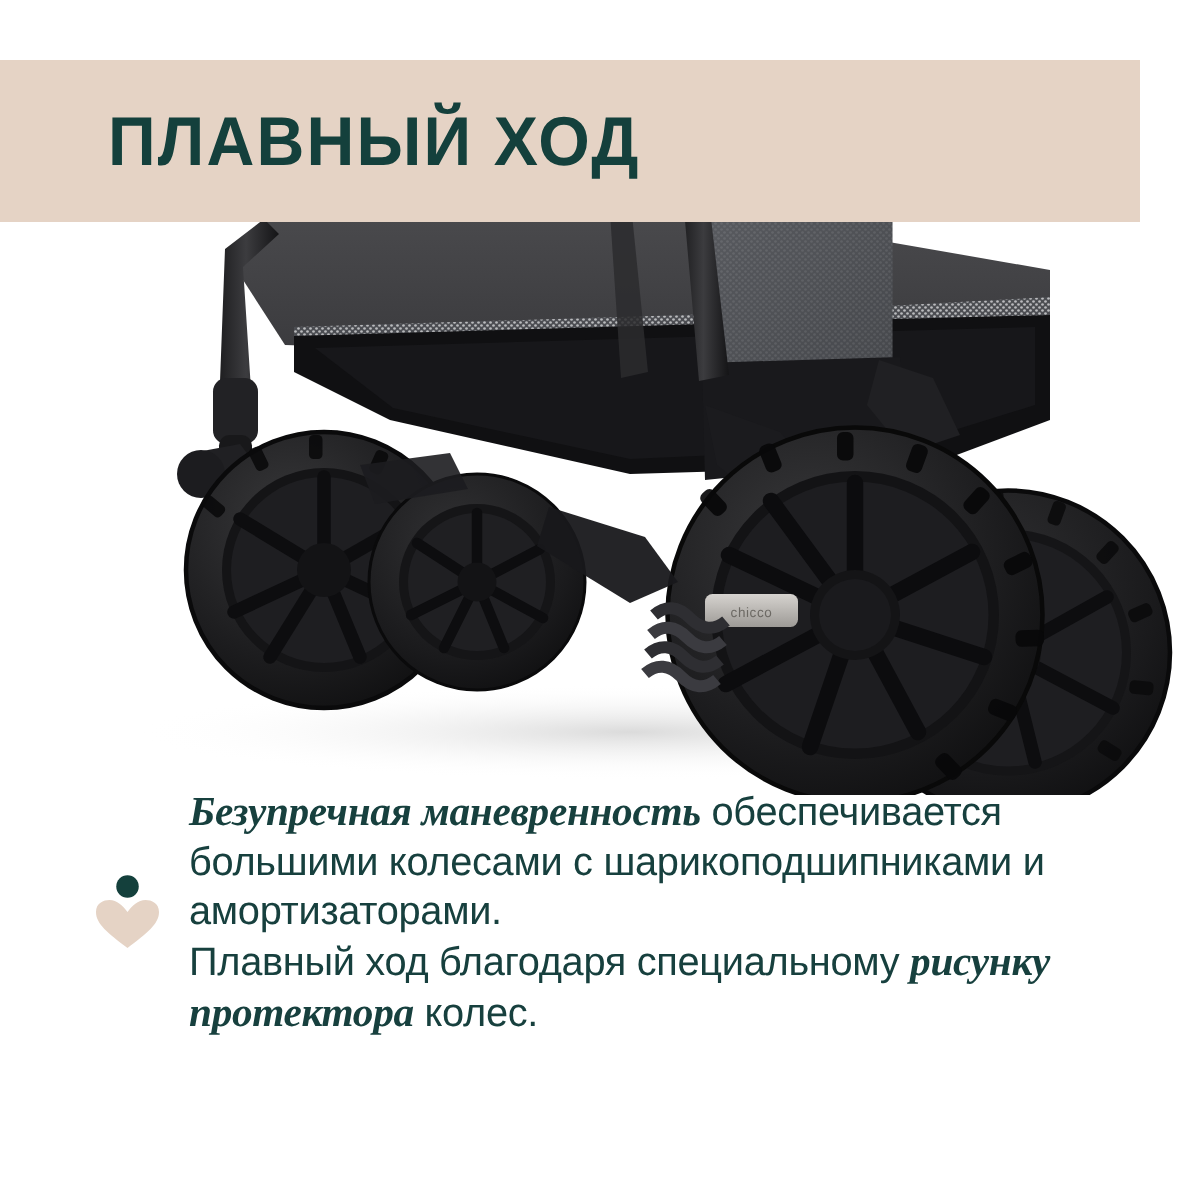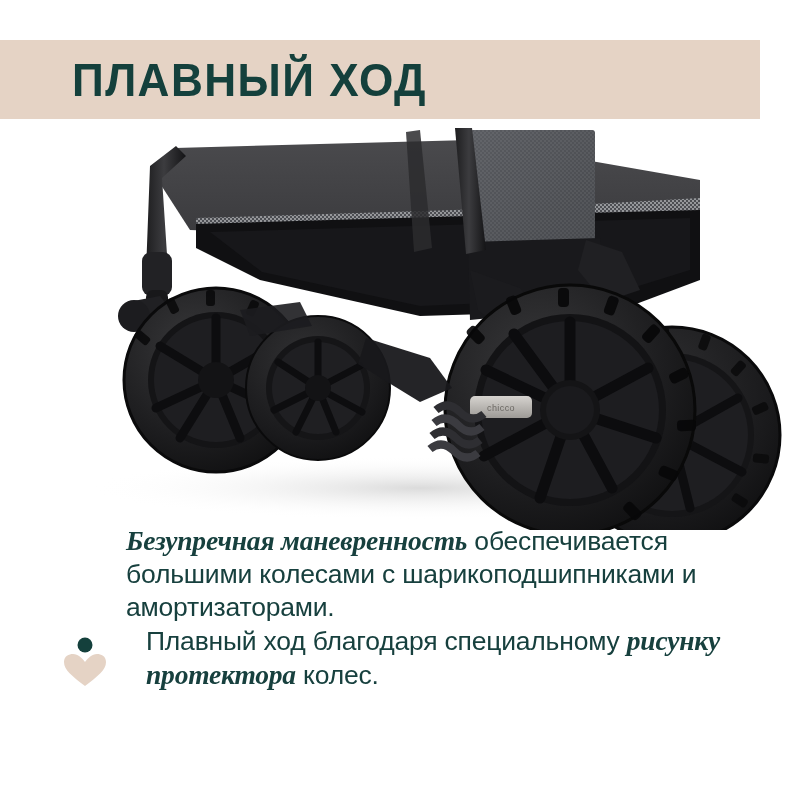--- a/index.html
+++ b/index.html
@@ -21,21 +21,21 @@
     inset: 0;
     background: #ffffff;
   }
 
   
   .title-banner {
     position: absolute;
     left: 0;
     top: 40px;
     width: 760px;
-    height: 79px;
+    height: 108px;
     background: #E5D3C5;
     z-index: 30;
     display: flex;
     align-items: center;
   }
   .title-text {
     margin-left: 72px;
     color: #14403C;
     font-family: "Liberation Sans", sans-serif;
     font-weight: bold;
@@ -62,21 +62,21 @@
   .photo-svg { display:block; width:800px; height:410px; }
 
   
   .bullet-block {
     position: absolute;
     left: 0;
     top: 524px;
     width: 800px;
     z-index: 20;
     display: flex;
-    align-items: flex-end;
+    align-items: center;
   }
   .bullet-icon {
     width: 64px;
     margin-left: 58px;
     flex: 0 0 auto;
     padding-top: 4px;
   }
   .bullet-icon svg { display:block; }
 
   .bullet-text {
@@ -94,21 +94,21 @@
     font-style: italic;
     font-size: 27.5px;
   }
   .bullet-text .emph {
     font-family: "Liberation Serif", serif;
     font-weight: bold;
     font-style: italic;
     font-size: 27.5px;
   }
   .para { margin: 0; }
-  .para + .para { margin-top: 0; margin-left: 20px; }
+  .para + .para { margin-top: 0; }
 </style>
 </head>
 <body>
 
 <div class="page">
 
   <div class="photo">
     <svg class="photo-svg" viewBox="0 0 800 410" xmlns="http://www.w3.org/2000/svg">
       <defs>
         <linearGradient id="gFabric" x1="0" y1="0" x2="0" y2="1">

